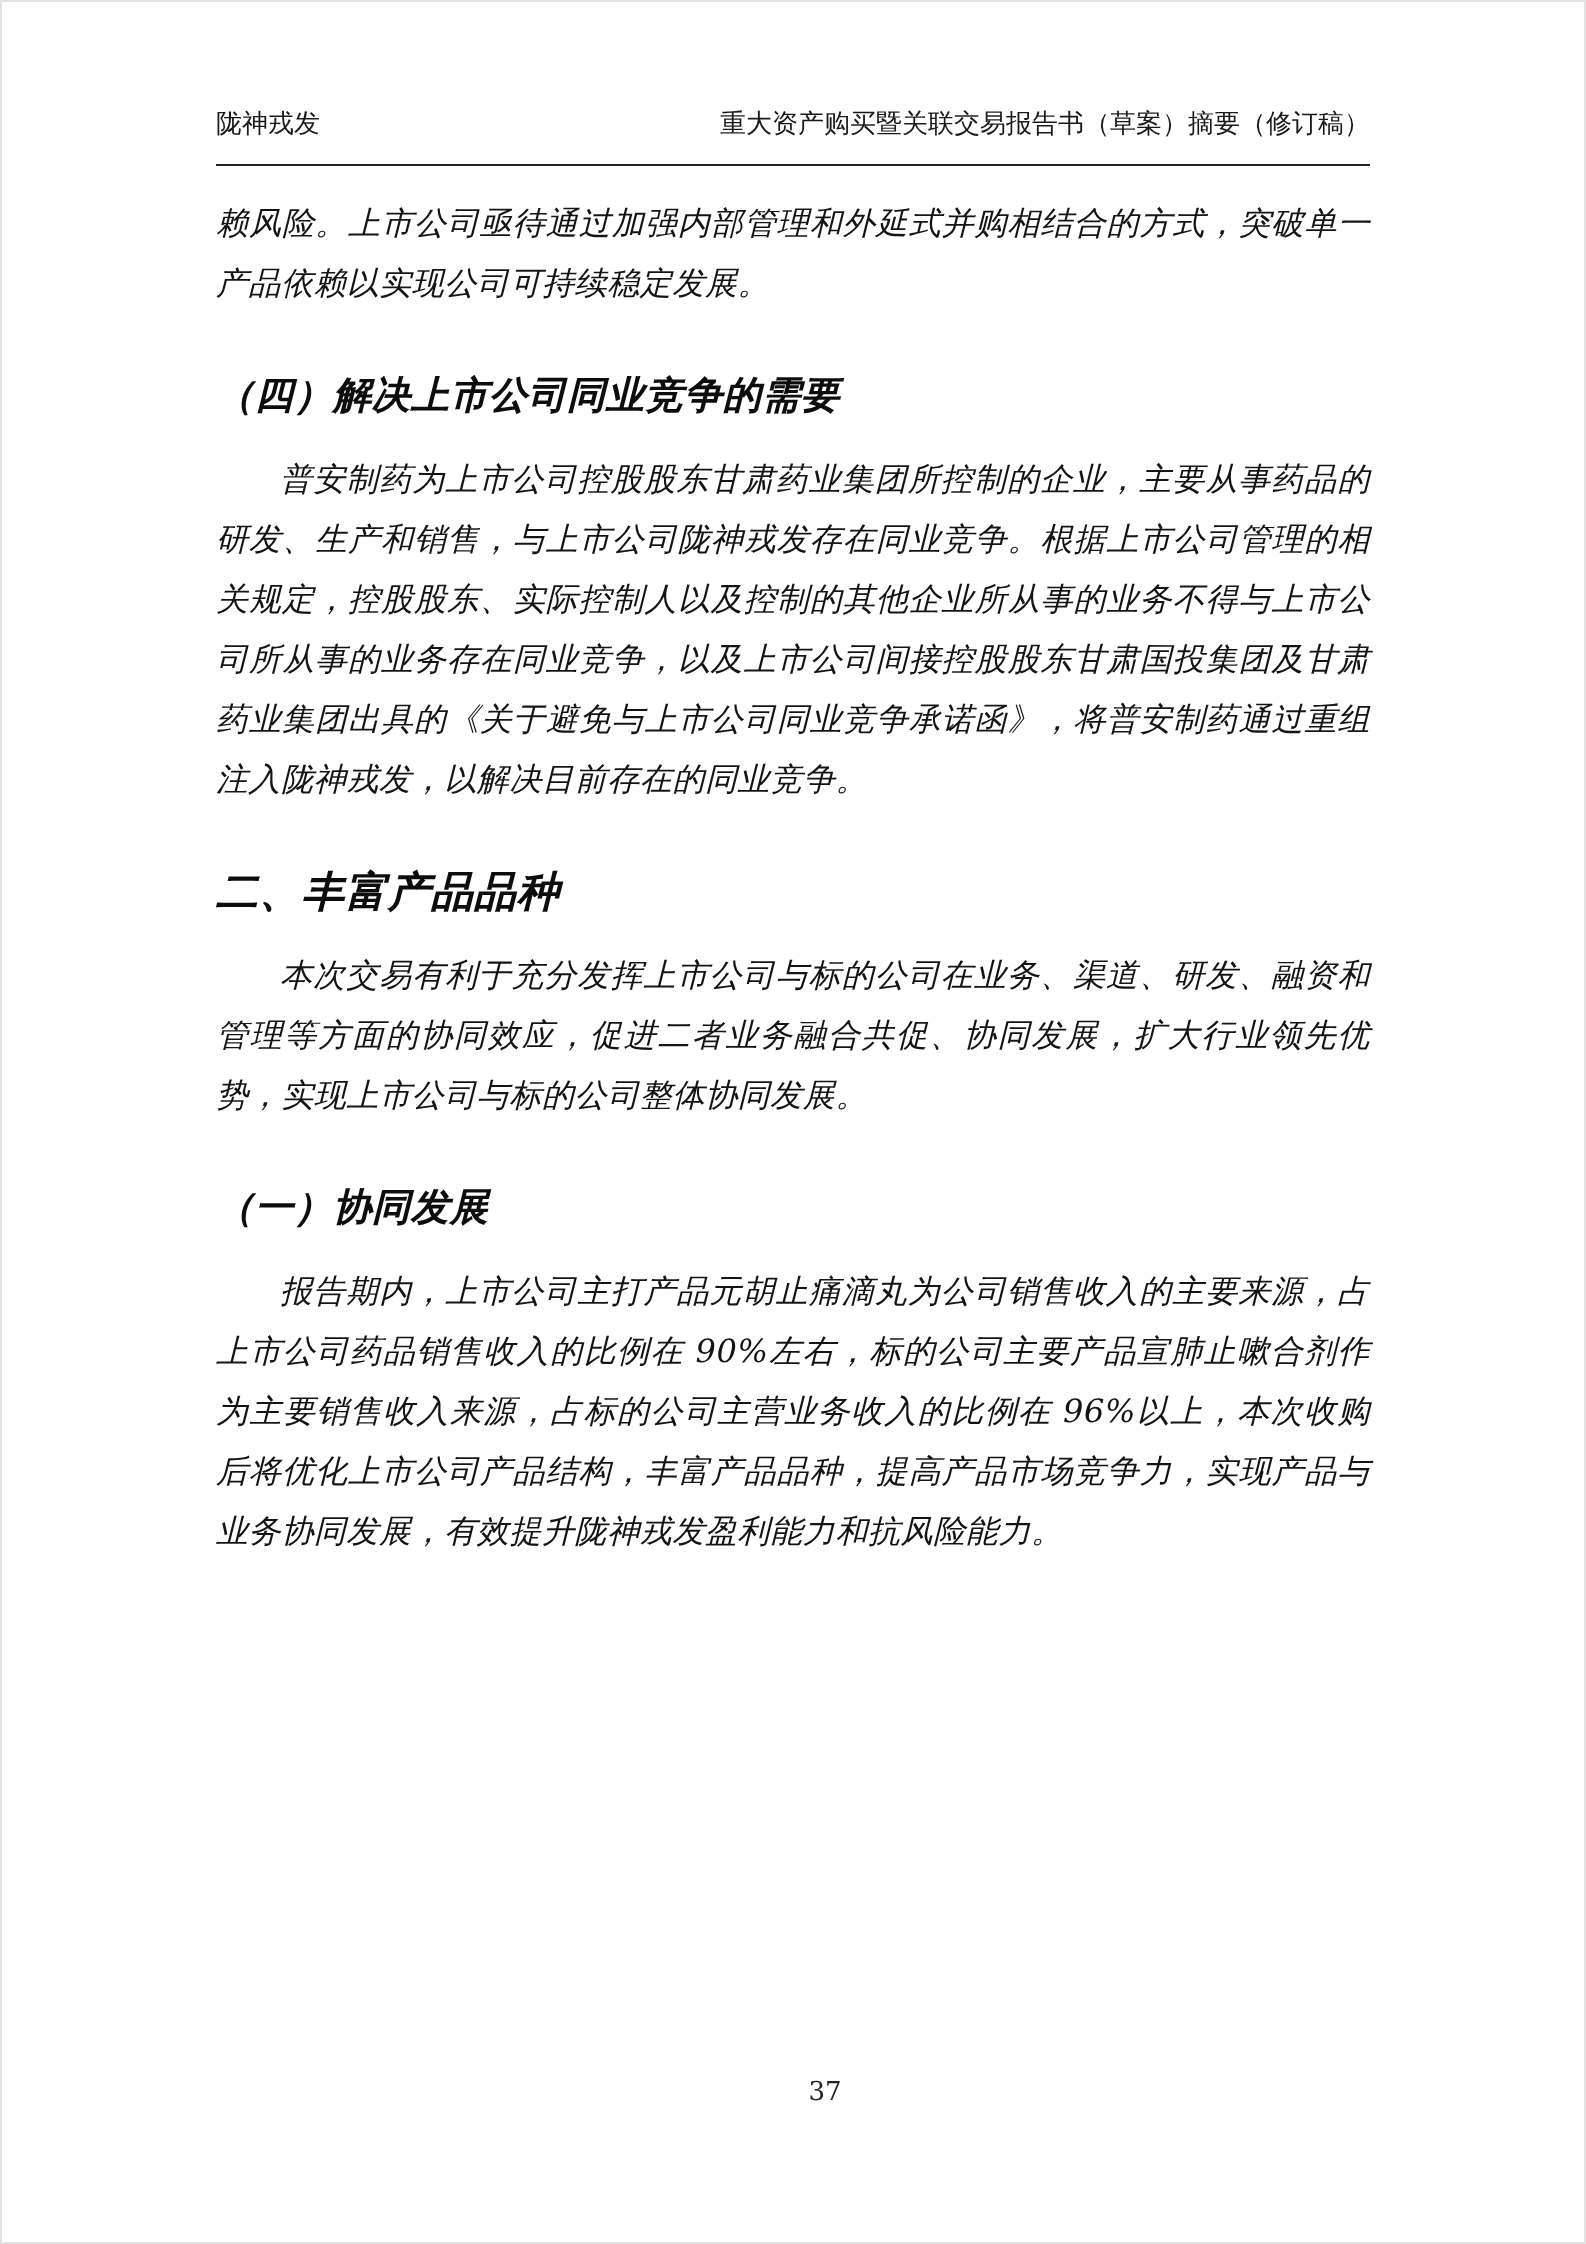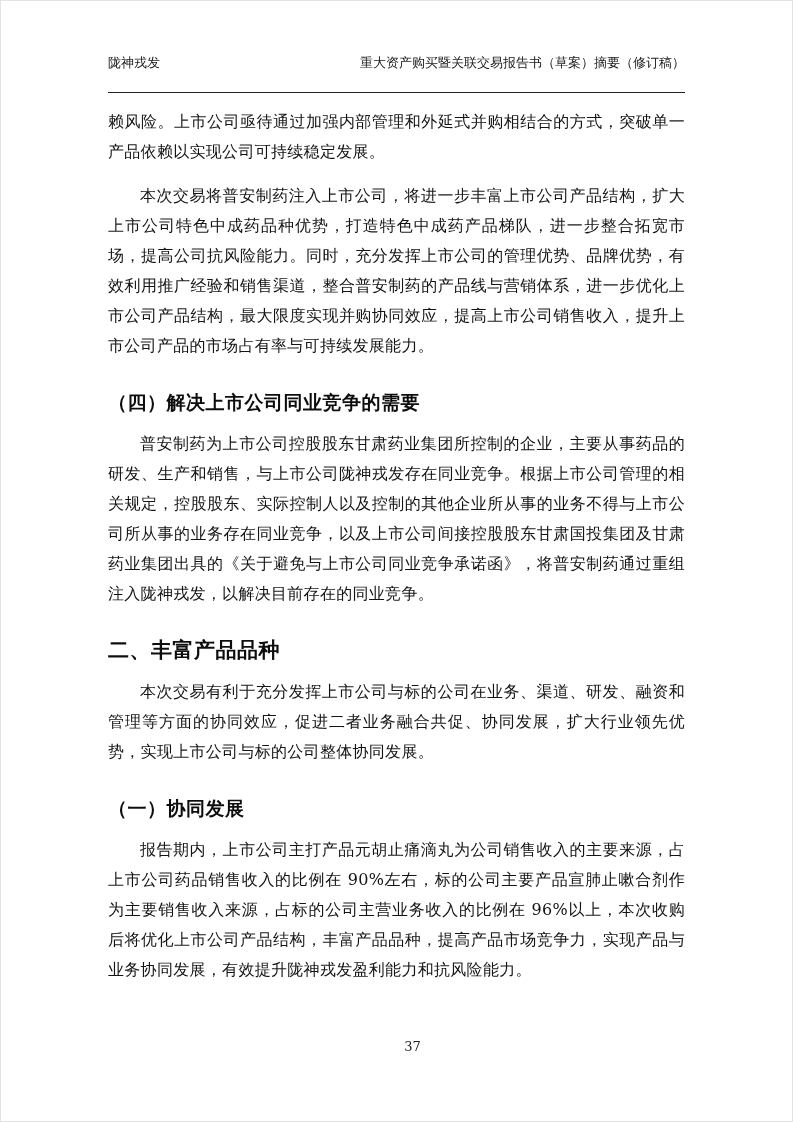--- a/index.html
+++ b/index.html
@@ -11,32 +11,33 @@
     margin: 0 auto;
     background: #ffffff;
     border: 1px solid #e3e3e3;
     color: #121212;
     overflow: hidden;
     font-family: "DejaVu Serif", "Liberation Serif", serif;
   }
   .page-header {
     margin: 0 107px 0 107px;
     padding-top: 53px;
-    padding-bottom: 21px;
+    padding-bottom: 11px;
     border-bottom: 1px solid #222222;
     display: flex;
     justify-content: space-between;
     align-items: flex-end;
     font-size: 13px;
     line-height: 17px;
     color: #1a1a1a;
   }
   .doc-body {
     margin: 0 107px 0 107px;
     padding-top: 14px;
+    font-style: italic;
   }
   .body-paragraph {
     font-size: 16px;
     line-height: 30px;
     text-align: justify;
     letter-spacing: 0.3px;
     margin-bottom: 14px;
     color: #141414;
   }
   .body-paragraph.indent { text-indent: 2em; }
@@ -66,21 +67,20 @@
 <body>
 
 <div class="page">
   <div class="page-header">
     <span>陇神戎发</span>
     <span>重大资产购买暨关联交易报告书（草案）摘要（修订稿）</span>
   </div>
 
   <div class="doc-body">
       <p class="body-paragraph">赖风险。上市公司亟待通过加强内部管理和外延式并购相结合的方式，突破单一产品依赖以实现公司可持续稳定发展。</p>
-      <p class="body-paragraph indent">本次交易将普安制药注入上市公司，将进一步丰富上市公司产品结构，扩大上市公司特色中成药品种优势，打造特色中成药产品梯队，进一步整合拓宽市场，提高公司抗风险能力。同时，充分发挥上市公司的管理优势、品牌优势，有效利用推广经验和销售渠道，整合普安制药的产品线与营销体系，进一步优化上市公司产品结构，最大限度实现并购协同效应，提高上市公司销售收入，提升上市公司产品的市场占有率与可持续发展能力。</p>
       <h3 class="heading-2">（四）解决上市公司同业竞争的需要</h3>
       <p class="body-paragraph indent">普安制药为上市公司控股股东甘肃药业集团所控制的企业，主要从事药品的研发、生产和销售，与上市公司陇神戎发存在同业竞争。根据上市公司管理的相关规定，控股股东、实际控制人以及控制的其他企业所从事的业务不得与上市公司所从事的业务存在同业竞争，以及上市公司间接控股股东甘肃国投集团及甘肃药业集团出具的《关于避免与上市公司同业竞争承诺函》，将普安制药通过重组注入陇神戎发，以解决目前存在的同业竞争。</p>
       <h2 class="heading-1">二、丰富产品品种</h2>
       <p class="body-paragraph indent">本次交易有利于充分发挥上市公司与标的公司在业务、渠道、研发、融资和管理等方面的协同效应，促进二者业务融合共促、协同发展，扩大行业领先优势，实现上市公司与标的公司整体协同发展。</p>
       <h3 class="heading-2">（一）协同发展</h3>
       <p class="body-paragraph indent">报告期内，上市公司主打产品元胡止痛滴丸为公司销售收入的主要来源，占上市公司药品销售收入的比例在 90%左右，标的公司主要产品宣肺止嗽合剂作为主要销售收入来源，占标的公司主营业务收入的比例在 96%以上，本次收购后将优化上市公司产品结构，丰富产品品种，提高产品市场竞争力，实现产品与业务协同发展，有效提升陇神戎发盈利能力和抗风险能力。</p>
     </div>
 
   <div class="page-footer">37</div>
 </div>

